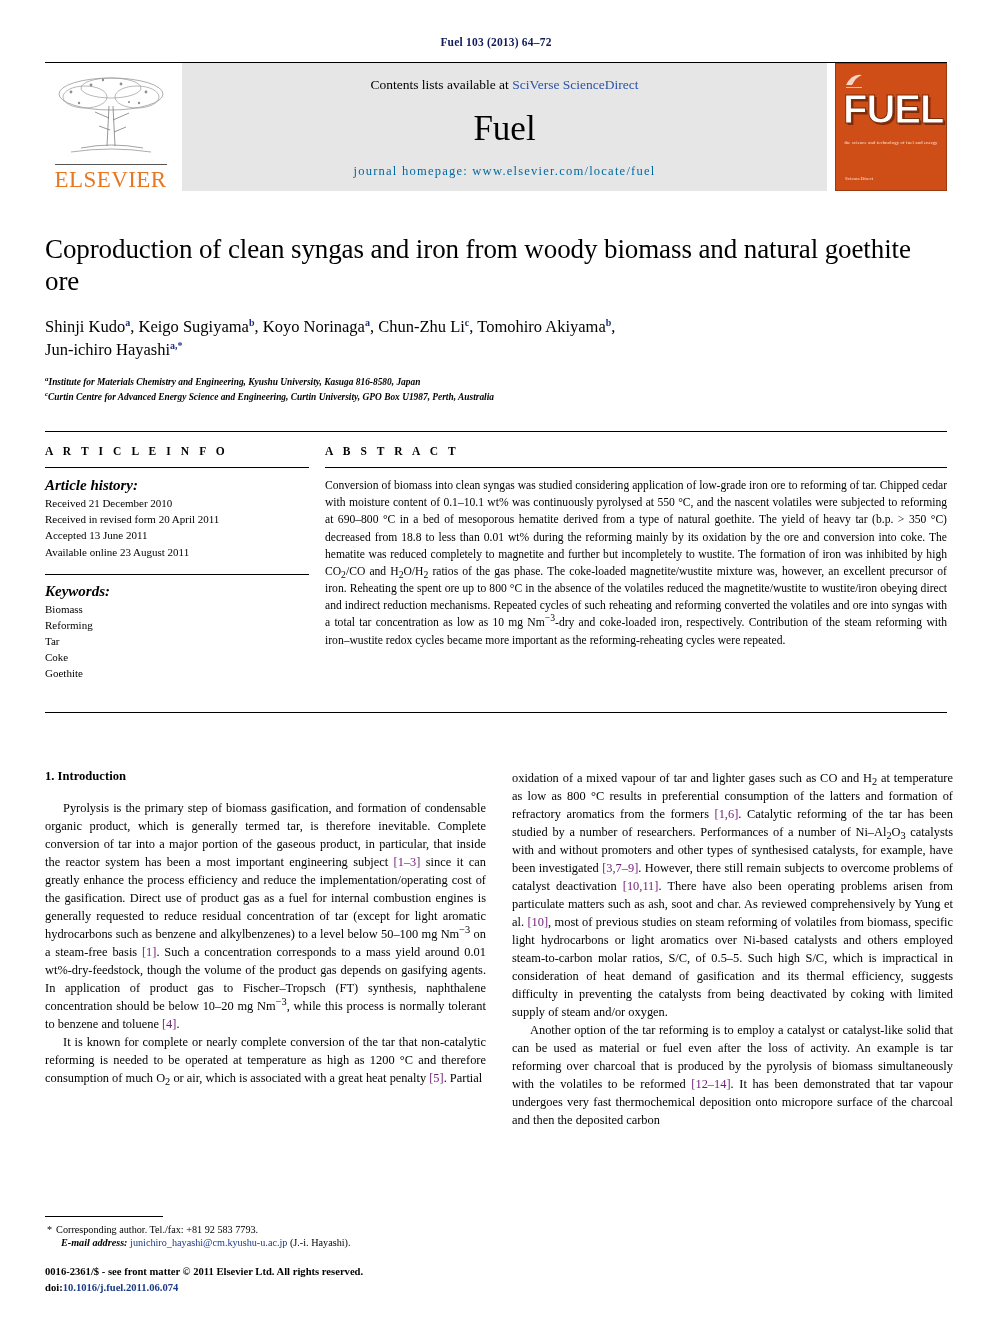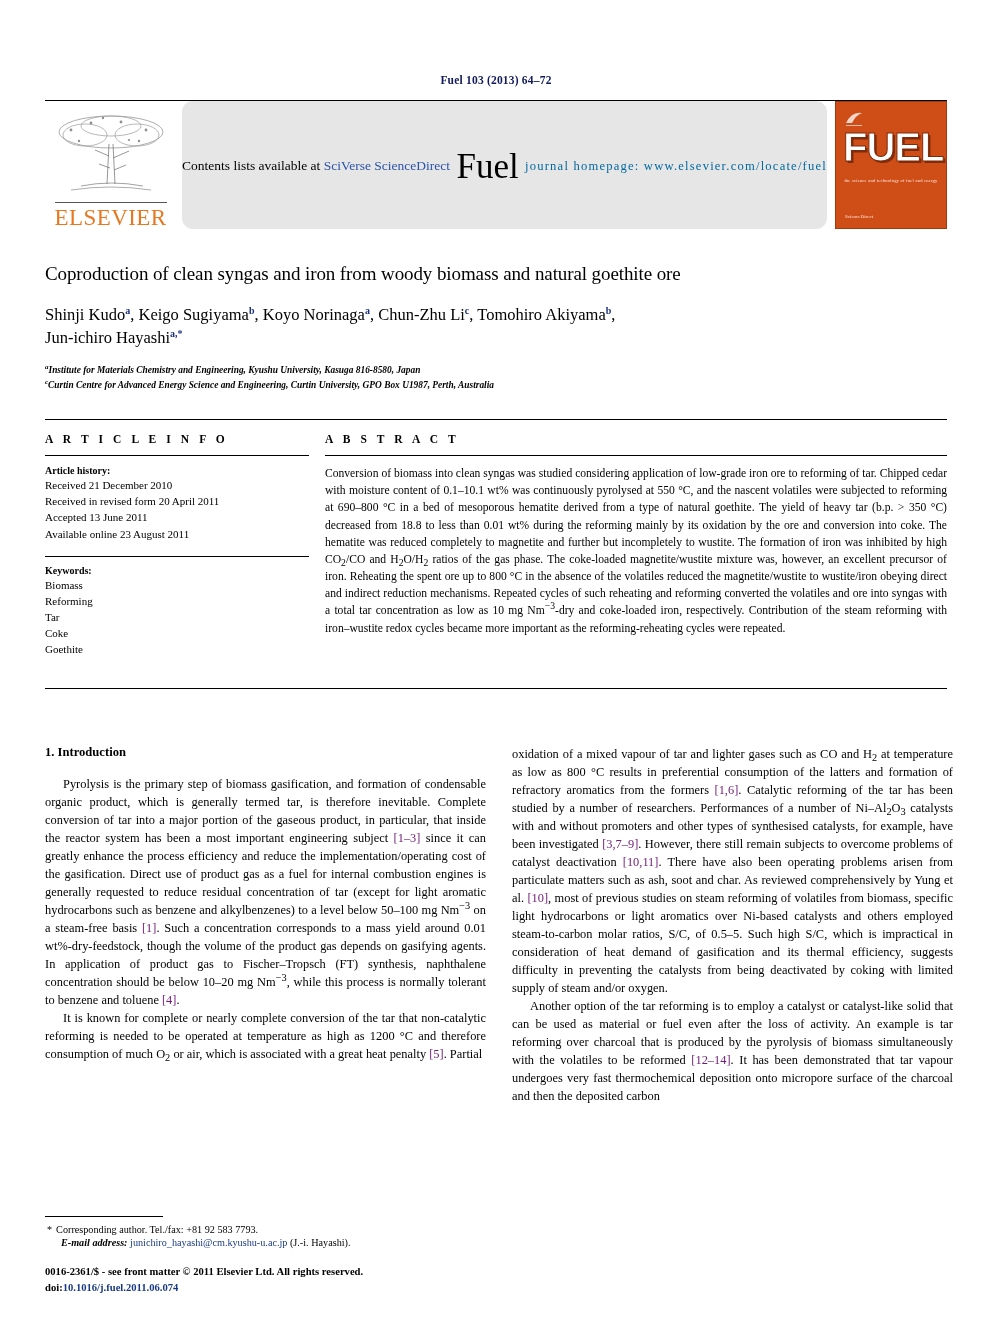--- a/index.html
+++ b/index.html
@@ -20,21 +20,21 @@
     width: 992px;
     height: 1323px;
     padding: 0;
   }
   
   .running-head {
     text-align: center;
     font-size: 11.5px;
     font-weight: bold;
     color: #111a5c;
-    padding-top: 74px;
+    padding-top: 36px;
     letter-spacing: 0.2px;
   }
   
   .masthead {
     margin: 14px 45px 0 45px;
     border-top: 1.6px solid #000;
     display: flex;
     align-items: stretch;
     height: 128px;
   }
@@ -61,25 +61,24 @@
     height: 1.5px;
     background: #555;
     margin-bottom: 2px;
   }
   .masthead-center {
     flex: 1 1 auto;
     background: #e6e6e6;
     margin-left: 6px;
     margin-right: 8px;
     display: flex;
-    flex-direction: row;
+    flex-direction: column;
     align-items: center;
     justify-content: space-between;
     padding: 14px 0 12px 0;
-    border-radius: 11px;
   }
   .contents-line {
     font-size: 13.5px;
     color: #000;
   }
   .contents-line .sd {
     color: #2b53a8;
   }
   .journal-name {
     font-size: 35px;
@@ -135,24 +134,24 @@
     color: #ffe3d6;
     line-height: 1.5;
   }
   
   .title-block {
     margin: 0 45px;
     border-top: 0;
     padding-top: 34px;
   }
   .paper-title {
-    font-size: 19px;
+    font-size: 27px;
     line-height: 1.2;
     font-weight: normal;
-    margin: 0 0 17px 0;
+    margin: 8px 0 17px 0;
     letter-spacing: -0.1px;
   }
   .authors {
     font-size: 16.5px;
     line-height: 1.42;
     margin-bottom: 13px;
   }
   .authors sup {
     font-size: 10px;
     color: #1c2f80;
@@ -191,21 +190,22 @@
     font-weight: bold;
     letter-spacing: 3.6px;
     margin-bottom: 10px;
   }
   .hr-thin {
     border: 0;
     border-top: 1.1px solid #000;
     margin: 0 0 9px 0;
   }
   .hist-title, .kw-title {
-    font-size: 10px;
+    font-size: 15px;
+    font-style: italic;
     font-weight: bold;
     margin-bottom: 1px;
   }
   .hist-line, .kw-line {
     font-size: 11px;
     line-height: 1.47;
   }
   .kw-divider {
     border: 0;
     border-top: 1.1px solid #000;

